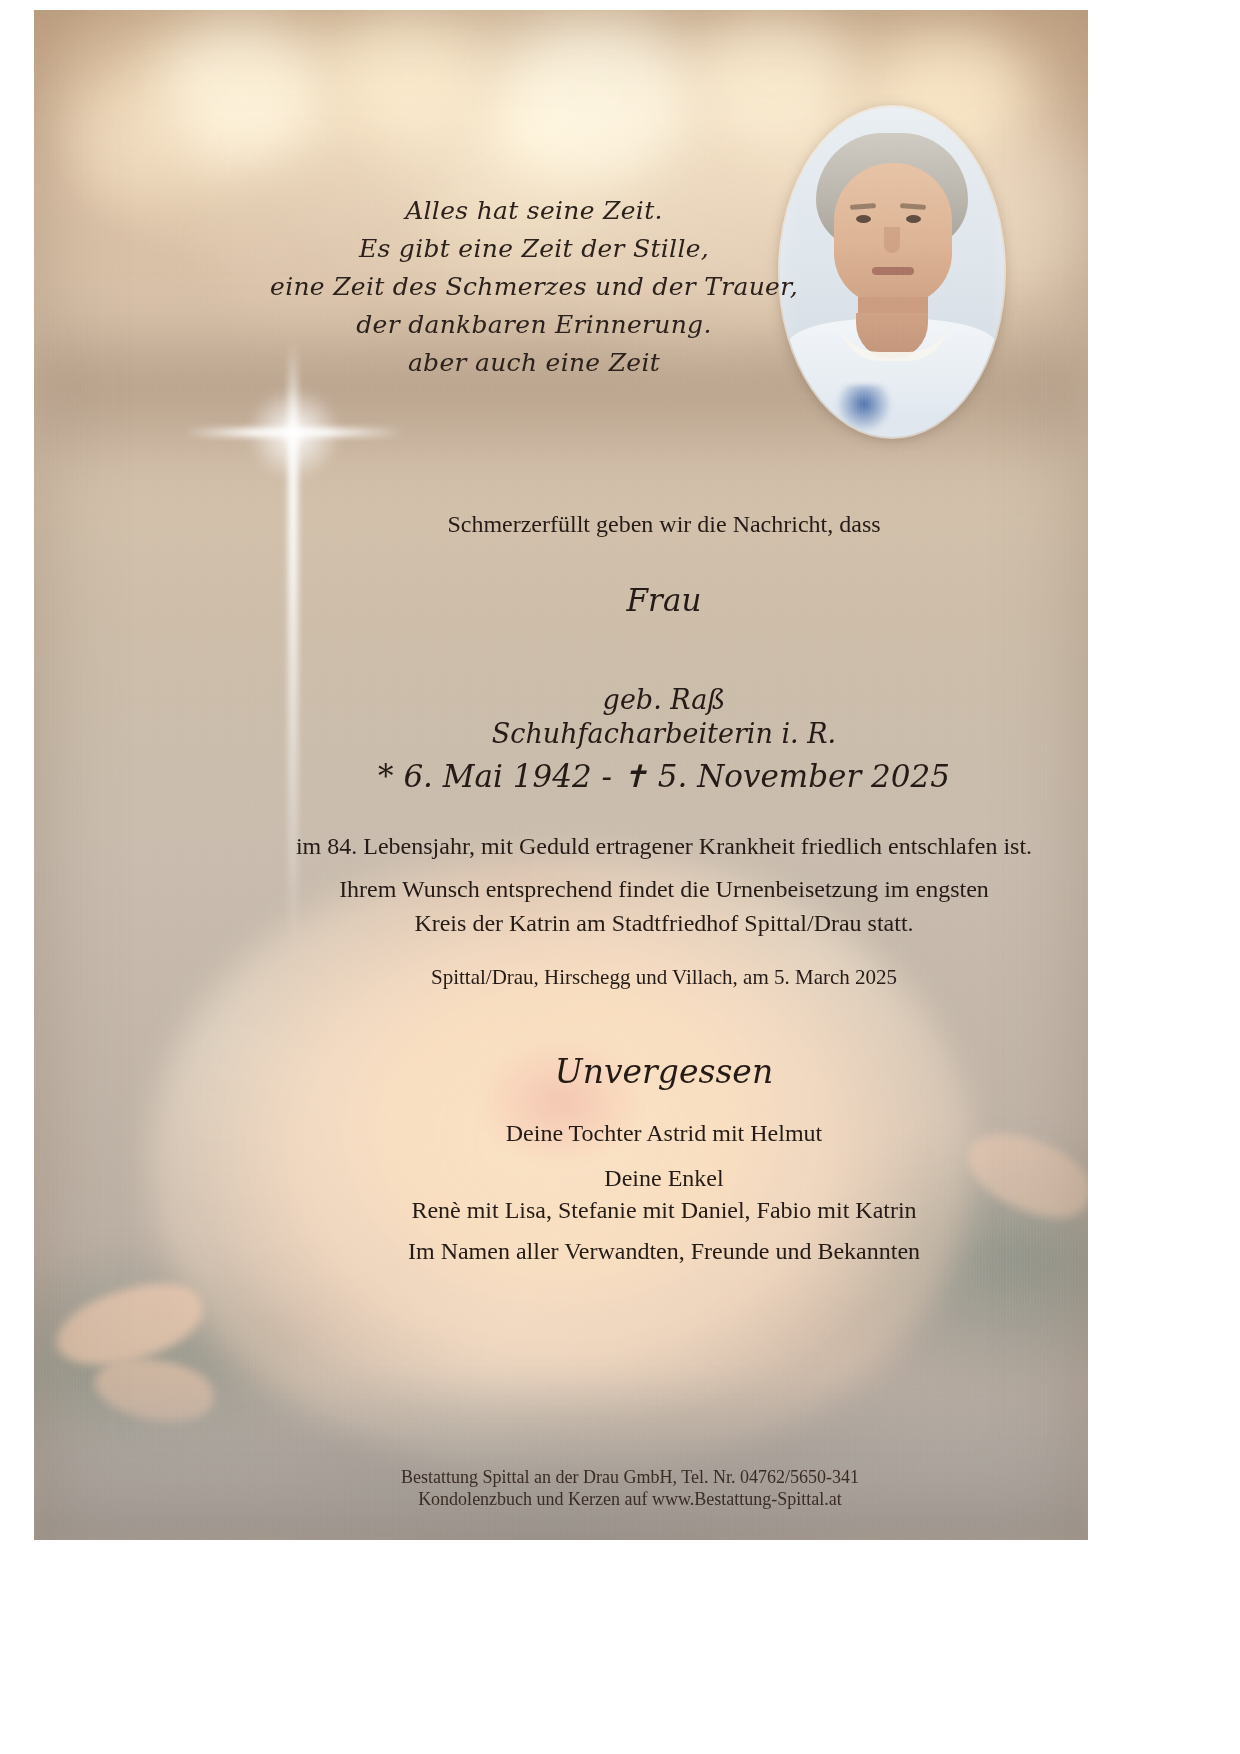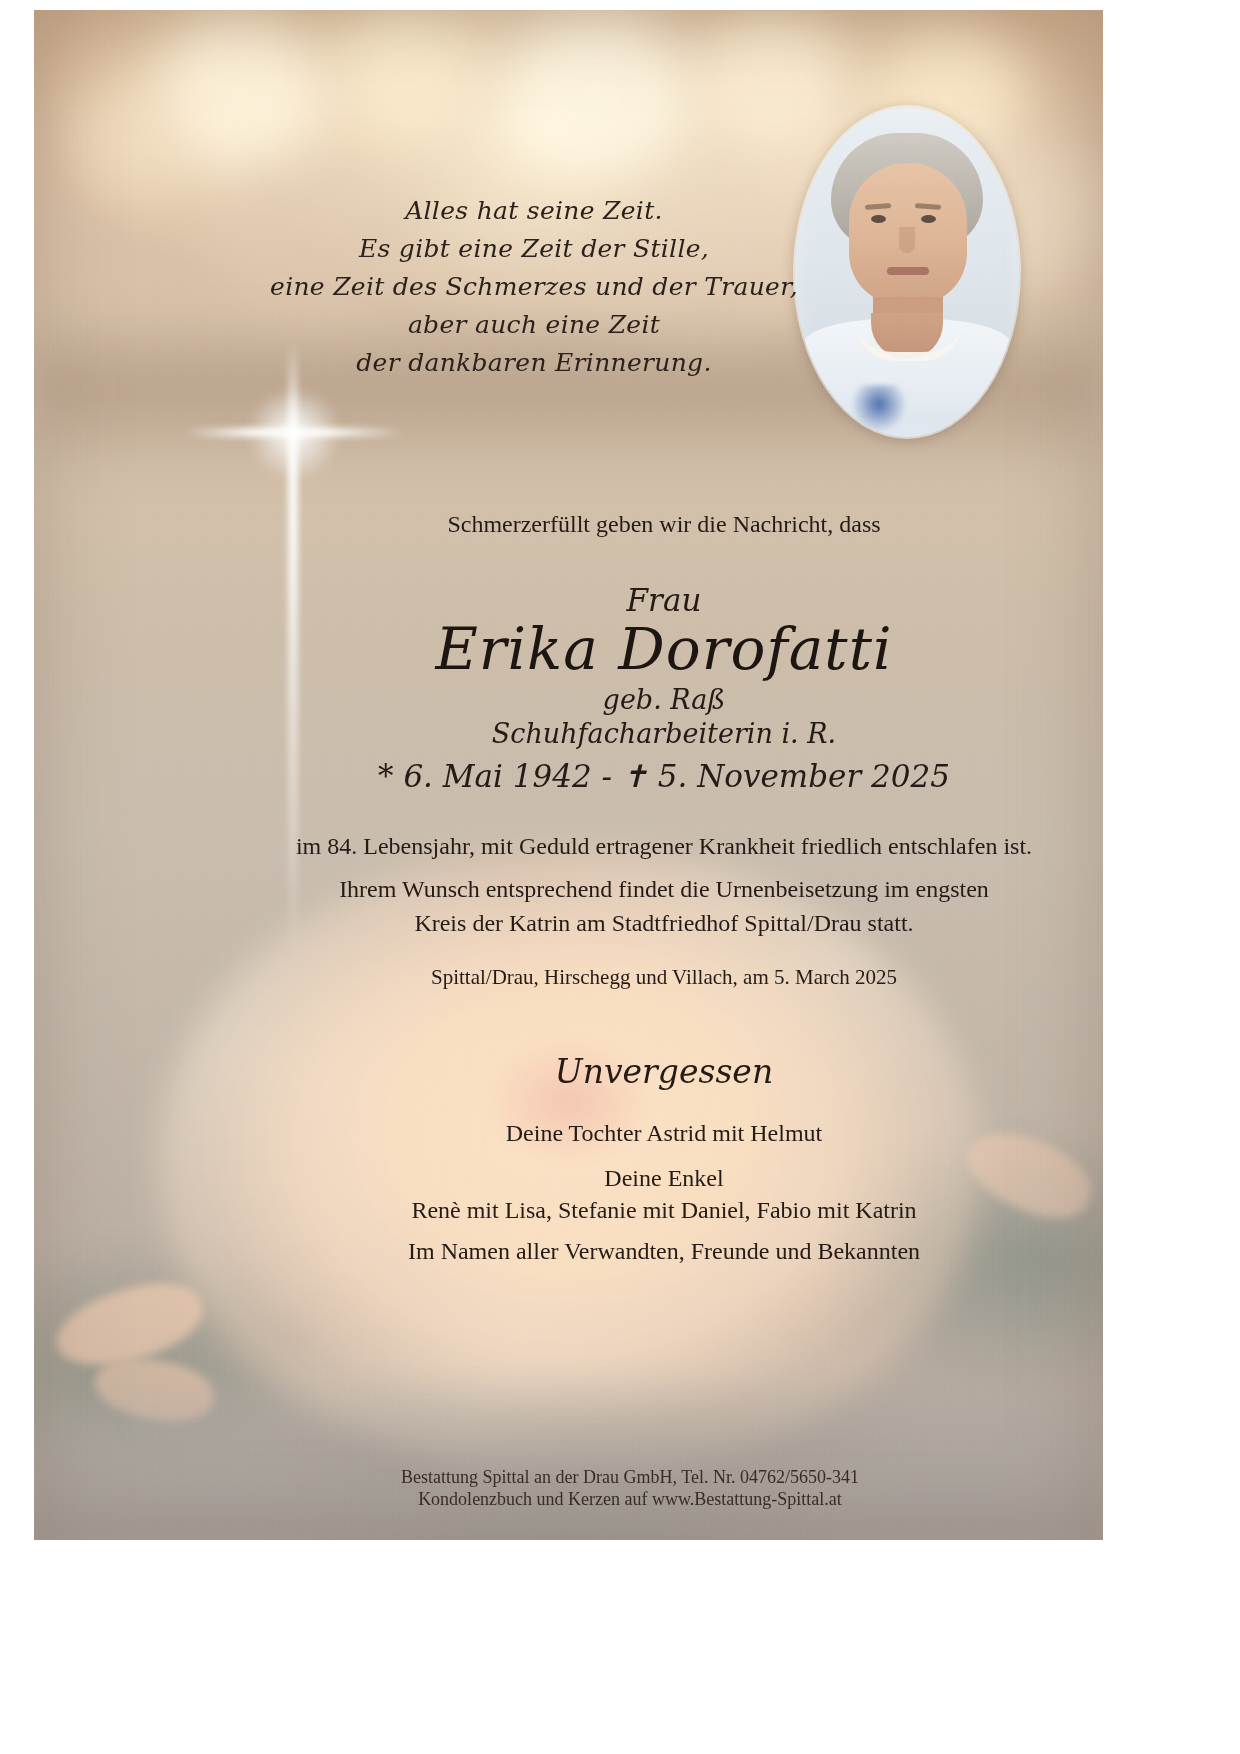--- a/index.html
+++ b/index.html
@@ -23,21 +23,20 @@
     background: #ffffff;
   }
   .card {
     position: absolute;
     left: 34px;
     top: 10px;
     width: 1054px;
     height: 1530px;
     overflow: hidden;
     background: #c2410c;
-    padding-left: 15px;
   }
 
   
   .bg-base {
     position: absolute;
     inset: 0;
     background:
       radial-gradient(ellipse 420px 300px at 48% 8%, rgba(255,243,216,0.95), rgba(255,231,196,0) 70%),
       radial-gradient(ellipse 300px 240px at 20% 6%, rgba(255,238,205,0.75), rgba(255,238,205,0) 70%),
       radial-gradient(ellipse 360px 260px at 78% 10%, rgba(255,240,214,0.7), rgba(255,240,214,0) 72%),
@@ -488,27 +487,26 @@
       <div class="collar"></div>
       <div class="pearls"></div>
       <div class="motif"></div>
       <div class="glow"></div>
     </div>
 
     <div class="txt verse">
       <div>Alles hat seine Zeit.</div>
       <div>Es gibt eine Zeit der Stille,</div>
       <div>eine Zeit des Schmerzes und der Trauer,</div>
+      <div>der dankbaren Erinnerung.</div>
       <div>aber auch eine Zeit</div>
-      <div>der dankbaren Erinnerung.</div>
     </div>
 
     <div class="txt lead">Schmerzerfüllt geben wir die Nachricht, dass</div>
     <div class="txt frau">Frau</div>
-    <div class="txt name">Erika Dorofatti</div>
     <div class="txt born">geb. Raß</div>
     <div class="txt job">Schuhfacharbeiterin i. R.</div>
     <div class="txt dates">* 6. Mai 1942 - ✝ 5. November 2025</div>
 
     <div class="txt age">im 84. Lebensjahr, mit Geduld ertragener Krankheit friedlich entschlafen ist.</div>
 
     <div class="txt burial">
       <div>Ihrem Wunsch entsprechend findet die Urnenbeisetzung im engsten</div>
       <div>Kreis der Katrin am Stadtfriedhof Spittal/Drau statt.</div>
     </div>

